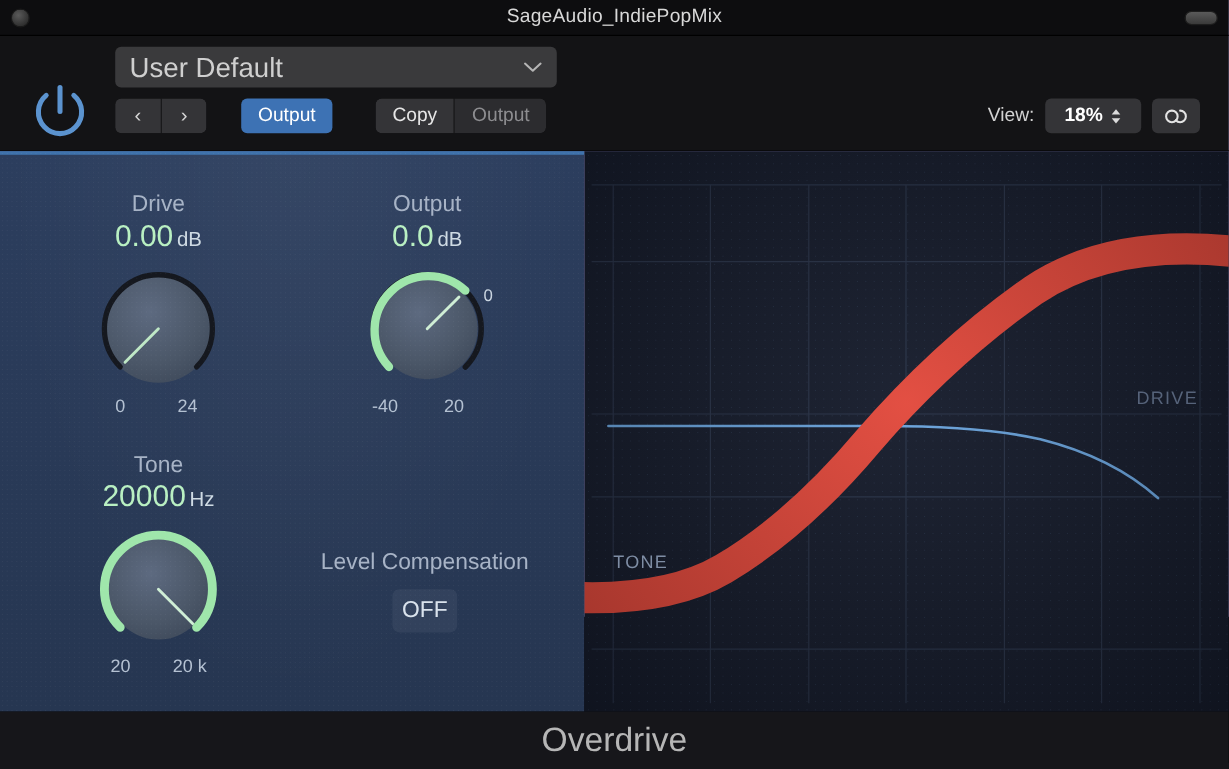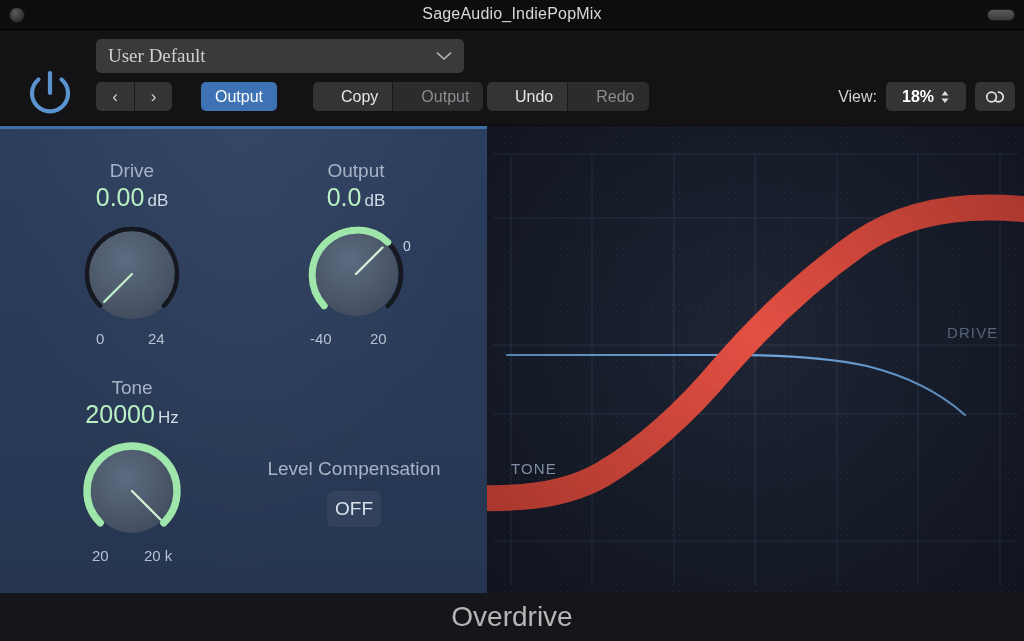--- a/index.html
+++ b/index.html
@@ -54,29 +54,29 @@
   #preset-select {
     position: absolute; left: 96px; top: 9px;
     width: 368px; height: 34px;
     background: #3a3a3c;
     border-radius: 5px;
     display: flex; align-items: center;
     padding: 0 12px;
     cursor: pointer;
   }
   #preset-select .pv {
-    flex: 1; font-size: 19px; color: #cfcfcf; font-family: Liberation Serif, serif;
+    flex: 1; font-size: 23px; color: #cfcfcf;
   }
   #preset-select .chev {
     color: #b0b0b0; font-size: 14px; line-height: 1;
   }
 
   .btn-row { position: absolute; top: 52px; display: flex; }
   .seg { display: flex; border-radius: 5px; overflow: hidden; }
-  .seg > .btn { border-radius: 0; padding-left: 28px; }
+  .seg > .btn { border-radius: 0; }
   .seg > .btn + .btn { border-left: 1px solid #19191b; }
   .seg > .btn:first-child { border-top-left-radius: 5px; border-bottom-left-radius: 5px; }
   .seg > .btn:last-child  { border-top-right-radius: 5px; border-bottom-right-radius: 5px; }
 
   .btn {
     height: 29px;
     background: #343437;
     color: #e6e6e6;
     font-size: 16px;
     display: flex; align-items: center; justify-content: center;
@@ -88,21 +88,21 @@
   .btn.arrow { padding: 0; width: 38px; font-size: 17px; color: #d5d5d5; }
   .btn.active { background: #3d72b4; color: #fff; }
   .btn.disabled { color: #8d8d90; background: #2c2c2f; cursor: default; }
 
   #grp-nav    { left: 96px; }
   #grp-comp   { left: 201px; }
   #grp-copy   { left: 313px; }
   #grp-undo   { left: 487px; }
 
   #view-area {
-    position: absolute; right: 9px; top: 52px;
+    position: absolute; right: 24px; top: 52px;
     display: flex; align-items: center; gap: 9px;
   }
   #view-label { font-size: 16px; color: #d2d2d2; }
   #view-value {
     height: 29px; min-width: 80px; background: #343437; border-radius: 5px;
     display: flex; align-items: center; justify-content: center; gap: 6px;
     padding: 0 10px; color: #fff; font-size: 16px; font-weight: bold;
     cursor: pointer;
   }
   #view-value .stepper { display: flex; flex-direction: column; line-height: 5px; font-size: 9px; color: #dcdcdc; }
@@ -237,26 +237,20 @@
       <div class="btn active">Output</div>
     </div>
 
     <div class="btn-row" id="grp-copy">
       <div class="seg">
         <div class="btn">Copy</div>
         <div class="btn disabled">Output</div>
       </div>
     </div>
 
-    <div class="btn-row" id="grp-undo">
-      <div class="seg">
-        <div class="btn">Undo</div>
-        <div class="btn disabled">Redo</div>
-      </div>
-    </div>
 
     <div id="view-area">
       <span id="view-label">View:</span>
       <div id="view-value">
         <span>18%</span>
         <span class="stepper">
           <svg width="10" height="16" viewBox="0 0 10 16">
               <path d="M5 2 L8.6 6.4 L1.4 6.4 Z" fill="#dcdcdc"></path>
               <path d="M5 14 L1.4 9.6 L8.6 9.6 Z" fill="#dcdcdc"></path>
             </svg>

